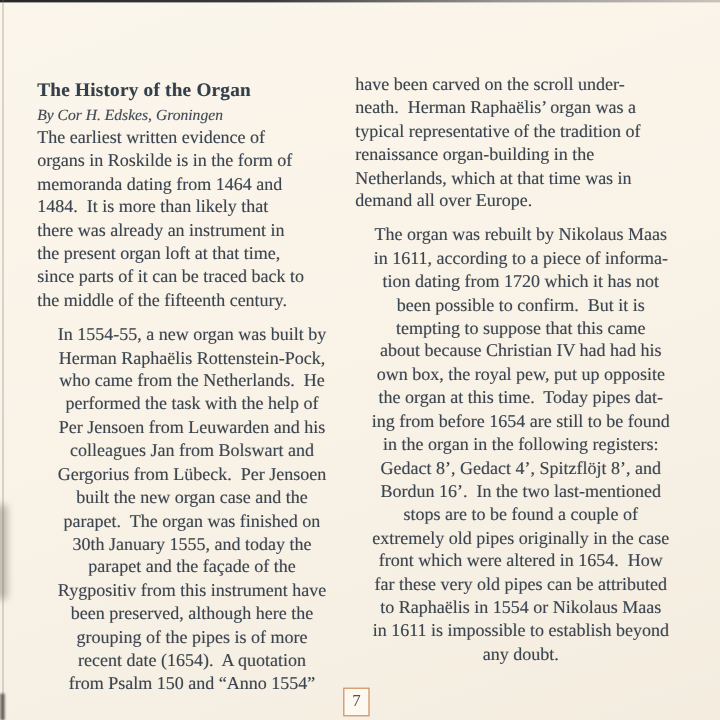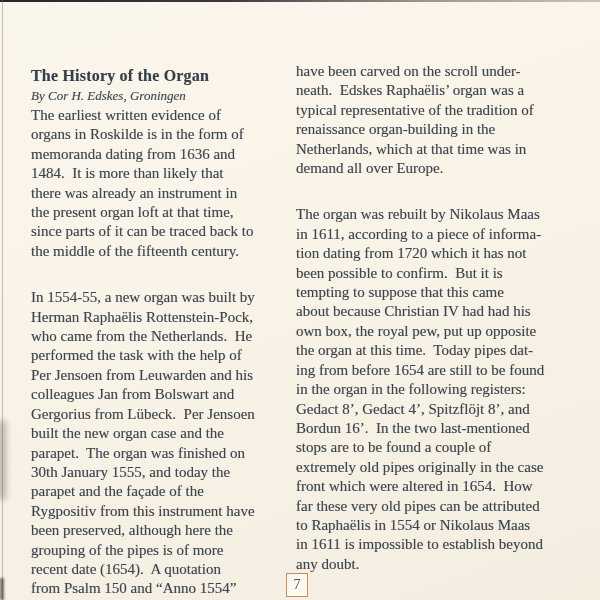--- a/index.html
+++ b/index.html
@@ -70,21 +70,21 @@
     font-style: italic;
     font-size: 13px;
     line-height: 20px;
     color: #3e4a56;
   }
   .col p {
     margin: 0;
   }
   .lines { white-space: pre; }
   .body-start { margin-top: 6px; }
-  .col p + p { margin-top: 27px; }
+  .col p + p { margin-top: 9px; text-align: center; }
 
   
   .page-number-box {
     position: absolute;
     left: 286px; top: 573px;
     width: 20px; height: 22px;
     border: 1px solid #cd8a5c;
     background: #fdf9f1;
     display: flex;
     align-items: center;
@@ -103,21 +103,21 @@
   <div class="top-edge-line"></div>
   <div class="left-edge-line"></div>
   <div class="left-smudge"></div>
   <div class="bottom-left-mark"></div>
 
   <div class="col col-left">
     <div class="article-title">The History of the Organ</div>
     <div class="article-byline">By Cor H. Edskes, Groningen</div>
     <p class="lines body-start">The earliest written evidence of
 organs in Roskilde is in the form of
-memoranda dating from 1636 and
+memoranda dating from 1464 and
 1484.  It is more than likely that
 there was already an instrument in
 the present organ loft at that time,
 since parts of it can be traced back to
 the middle of the fifteenth century.</p>
     <p class="lines">In 1554-55, a new organ was built by
 Herman Raphaëlis Rottenstein-Pock,
 who came from the Netherlands.  He
 performed the task with the help of
 Per Jensoen from Leuwarden and his
@@ -129,21 +129,21 @@
 parapet and the façade of the
 Rygpositiv from this instrument have
 been preserved, although here the
 grouping of the pipes is of more
 recent date (1654).  A quotation
 from Psalm 150 and “Anno 1554”</p>
   </div>
 
   <div class="col col-right">
     <p class="lines">have been carved on the scroll under-
-neath.  Edskes Raphaëlis’ organ was a
+neath.  Herman Raphaëlis’ organ was a
 typical representative of the tradition of
 renaissance organ-building in the
 Netherlands, which at that time was in
 demand all over Europe.</p>
     <p class="lines">The organ was rebuilt by Nikolaus Maas
 in 1611, according to a piece of informa-
 tion dating from 1720 which it has not
 been possible to confirm.  But it is
 tempting to suppose that this came
 about because Christian IV had had his

